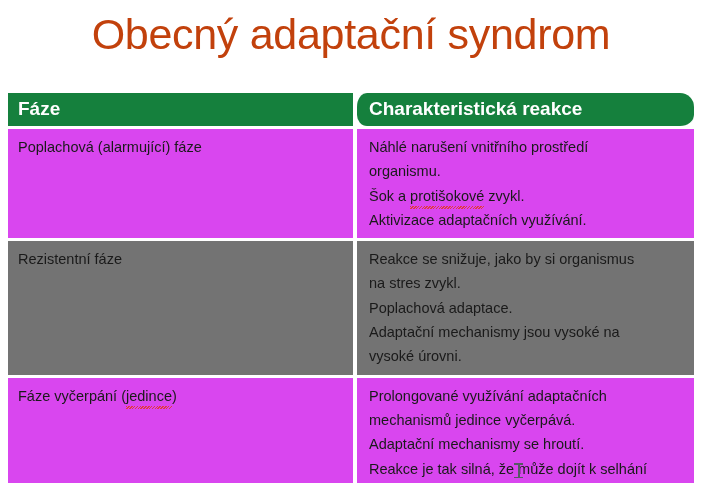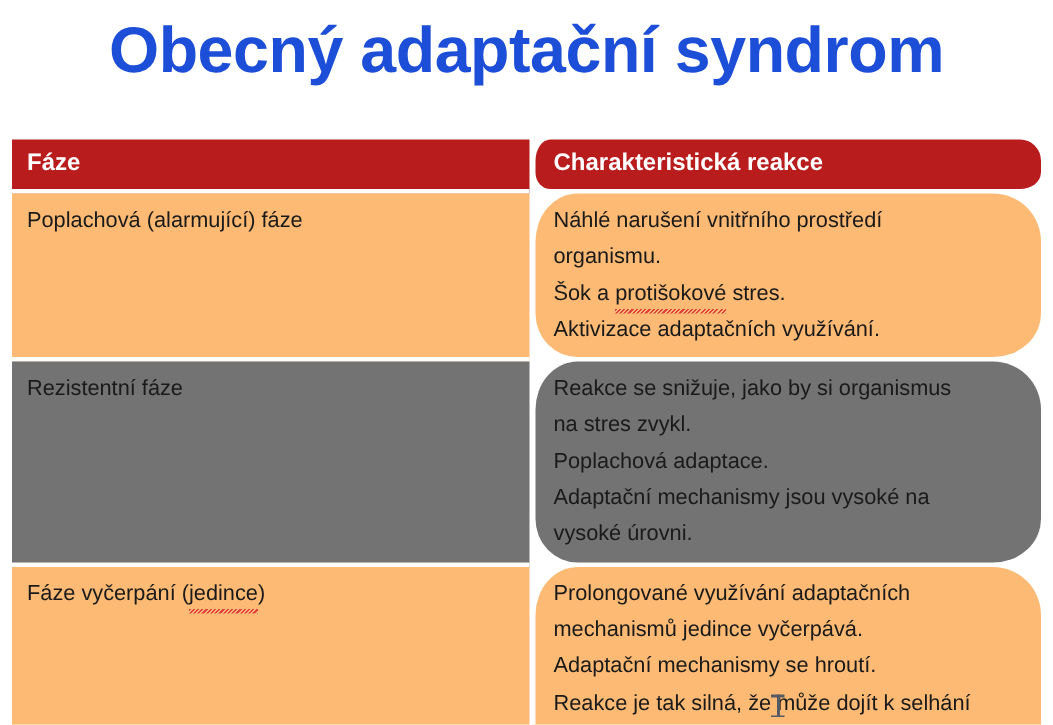--- a/index.html
+++ b/index.html
@@ -24,23 +24,23 @@
     overflow: hidden;
   }
 
   
   .slide-title {
     position: absolute;
     left: 0;
     top: 6px;
     width: 702px;
     text-align: center;
-    color: #1d4ed8;
+    color: #c2410c;
     font-family: "Liberation Sans", sans-serif;
-    font-weight: bold;
+    font-weight: normal;
     font-size: 43px;
     line-height: 56px;
     letter-spacing: -0.3px;
     white-space: nowrap;
   }
 
   
   .table-wrap {
     position: absolute;
     left: 8px;
@@ -52,24 +52,24 @@
     width: 686px;
     border-collapse: separate;
     border-spacing: 0;
     table-layout: fixed;
   }
 
   .gas-table col.col-phase { width: 345px; }
   .gas-table col.col-reaction { width: 341px; }
 
   .gas-table thead th {
-    background: #b91c1c;
+    background: #15803d;
     color: #ffffff;
     font-weight: bold;
-    font-size: 16px;
+    font-size: 19px;
     line-height: 18px;
     text-align: left;
     padding: 7px 0 8px 10px;
     vertical-align: middle;
     border-bottom: 3px solid #ffffff;
   }
   .gas-table thead th.th-reaction {
     border-left: 4px solid #ffffff;
     padding-left: 12px;
     border-radius: 14px;
@@ -79,24 +79,23 @@
     font-size: 14.5px;
     line-height: 24.3px;
     color: #1a1a1a;
     vertical-align: top;
     padding: 6px 8px 6px 10px;
     border-bottom: 3px solid #ffffff;
   }
   .gas-table tbody td.td-reaction {
     border-left: 4px solid #ffffff;
     padding-left: 12px;
-    border-radius: 32px;
-  }
-
-  .gas-table tbody tr.band-dark td { background: #fdba74; }
+  }
+
+  .gas-table tbody tr.band-dark td { background: #d946ef; }
   .gas-table tbody tr.band-light td { background: #737373; }
 
   .cell-line { display: block; white-space: nowrap; }
 
   
   .spell-error {
     position: relative;
     display: inline-block;
   }
   .spell-error::after {
@@ -161,21 +160,21 @@
       </thead>
       <tbody>
 
         <tr class="band-dark">
           <td class="td-phase">
             <span class="cell-line">Poplachová (alarmující) fáze</span>
           </td>
           <td class="td-reaction">
             <span class="cell-line">Náhlé narušení vnitřního prostředí</span>
             <span class="cell-line">organismu.</span>
-            <span class="cell-line"><span>Šok a </span><span class="spell-error">protišokové</span><span> stres.</span></span>
+            <span class="cell-line"><span>Šok a </span><span class="spell-error">protišokové</span><span> zvykl.</span></span>
             <span class="cell-line">Aktivizace adaptačních využívání.</span>
           </td>
         </tr>
 
         <tr class="band-light">
           <td class="td-phase">
             <span class="cell-line">Rezistentní fáze</span>
           </td>
           <td class="td-reaction">
             <span class="cell-line">Reakce se snižuje, jako by si organismus</span>

